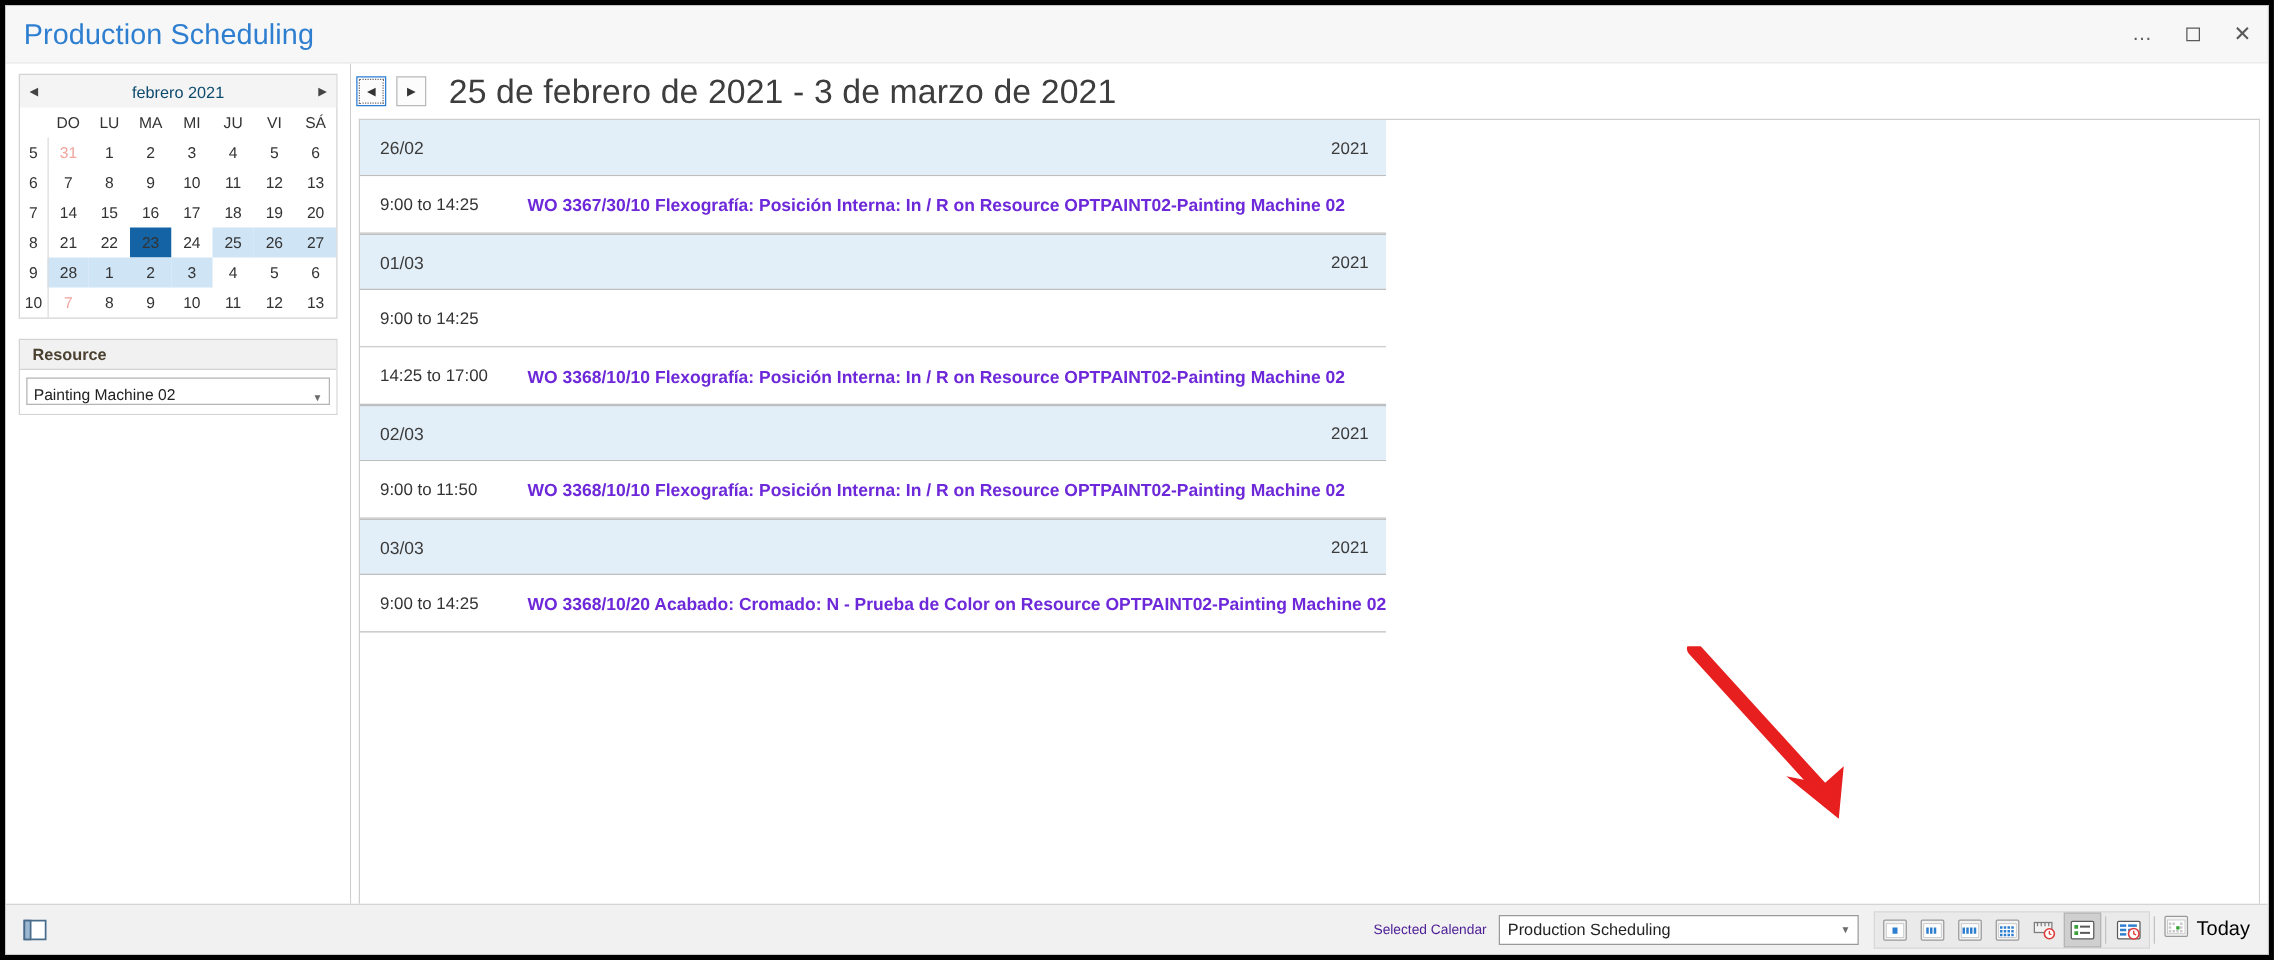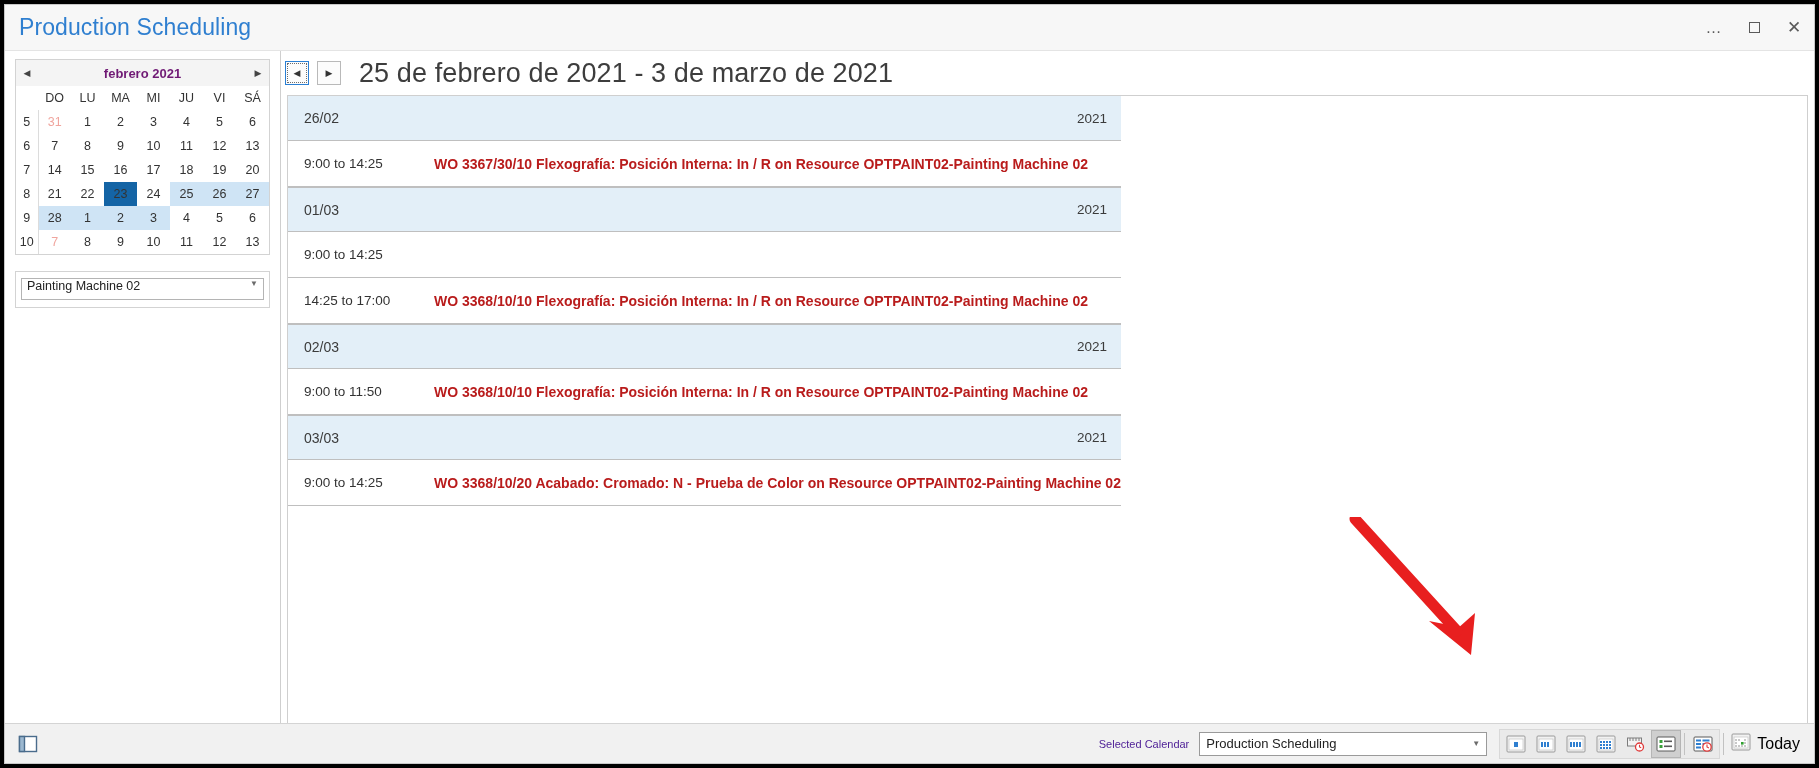--- a/index.html
+++ b/index.html
@@ -79,22 +79,22 @@
   }
   .dn-arrow {
     width: 22px; height: 24px;
     display: flex; align-items: center; justify-content: center;
     font-size: 9px; color: #444;
   }
   .dn-title {
     flex: 1;
     text-align: center;
     font-size: 13px;
-    font-weight: bold;
-    color: #701a75;
+    font-weight: normal;
+    color: #0c4a6e;
   }
   table.cal {
     border-collapse: collapse;
     width: 100%;
     table-layout: fixed;
   }
   table.cal td, table.cal th {
     text-align: center;
     font-size: 12.5px;
     height: 24px;
@@ -134,21 +134,21 @@
     font-weight: bold;
     color: #4a4030;
     border-bottom: 1px solid #d3d3d3;
   }
   .resource-body { background: #fff; padding: 6px 5px 7px 5px; }
   .combo {
     height: 22px;
     border: 1px solid #b4b4b4;
     background: #fff;
     display: flex;
-    align-items: flex-start;
+    align-items: flex-end;
     font-size: 12.5px;
     color: #222;
     padding-left: 5px;
   }
   .combo span.val { flex: 1; }
   .combo .caret {
     width: 18px; text-align: center;
     color: #6b6b6b; font-size: 8px;
   }
   .left-filler { flex: 1; }
@@ -223,23 +223,22 @@
   }
   .evt-time {
     width: 118px;
     flex: none;
     font-size: 13.5px;
     color: #333;
   }
   .evt-title {
     font-size: 14px;
     font-weight: bold;
-    color: #b91c1c;
+    color: #6d28d9;
     white-space: nowrap;
-    margin-left: 12px;
   }
   .agenda-filler { flex: 1; background: #fff; }
 
   
   .statusbar {
     height: 40px;
     flex: none;
     background: #f1f1f1;
     border-top: 1px solid #d4d4d4;
     display: flex;
@@ -402,20 +401,21 @@
                 <td class="dim">10</td>
                 <td class="dim">11</td>
                 <td class="dim">12</td>
                 <td class="dim">13</td>
               </tr>
             </tbody>
         </table>
       </div>
 
       <div class="resource-box">
+        <div class="resource-head">Resource</div>
         <div class="resource-body">
           <div class="combo">
             <span class="val">Painting Machine 02</span>
             <span class="caret">▼</span>
           </div>
         </div>
       </div>
 
       <div class="left-filler"></div>
     </div>

